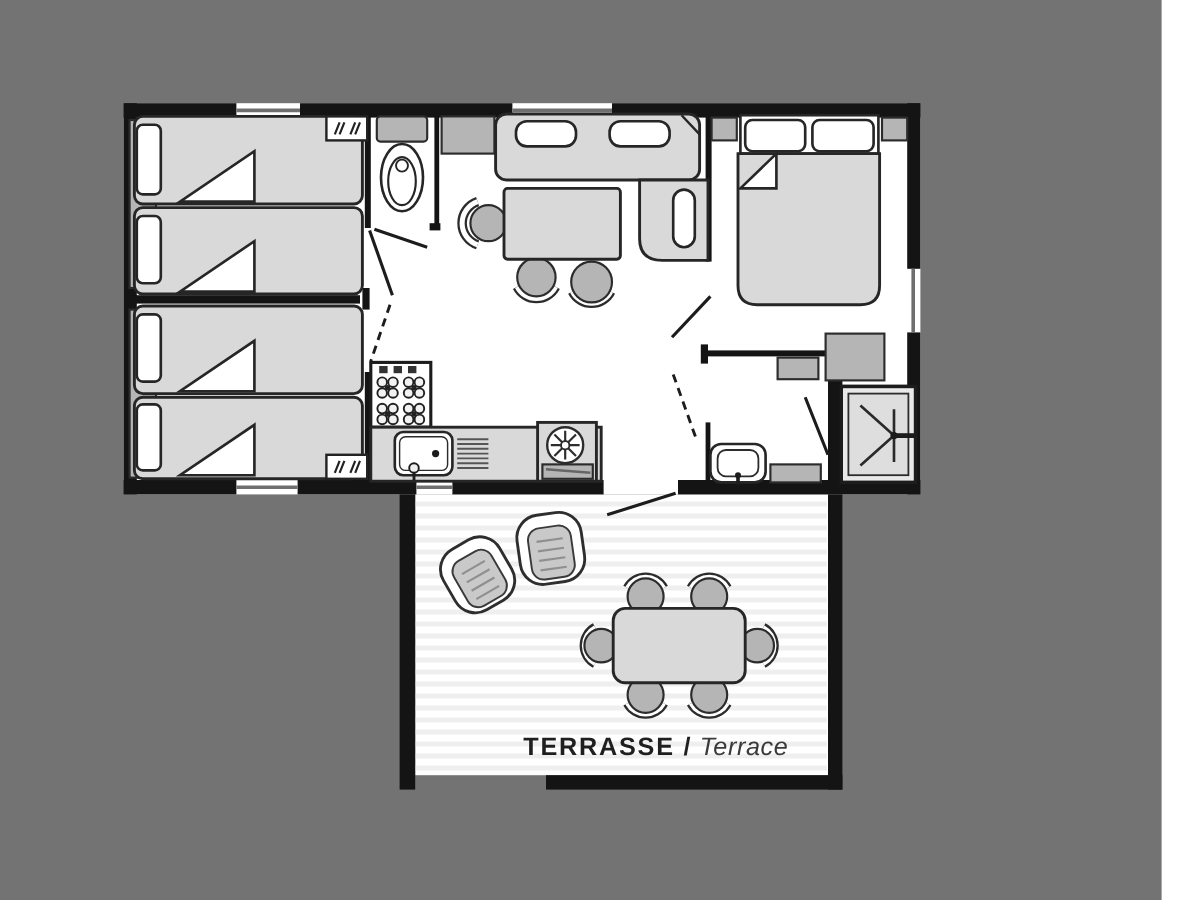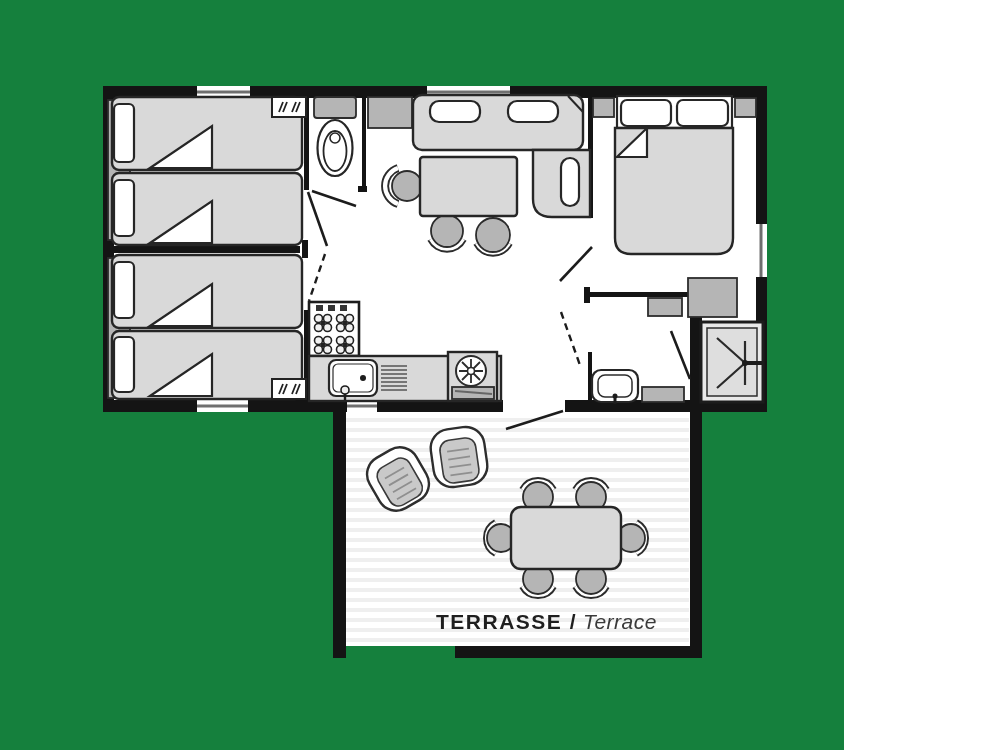--- a/index.html
+++ b/index.html
@@ -1,16 +1,16 @@
 <!DOCTYPE html>
 <html><head>
 <meta charset="utf-8">
 <style>
   html,body{margin:0;padding:0;background:#ffffff;}
-  .canvas{position:relative;width:844px;height:750px;background:#15803d;overflow:hidden;
+  .canvas{position:relative;width:968px;height:750px;background:#737373;overflow:hidden;
           font-family:"Liberation Sans", sans-serif;}
   svg{position:absolute;left:0;top:0;}
   .wall{fill:#141414;stroke:none;}
   .thinwall{fill:#141414;}
   .win{stroke:#6f6f6f;stroke-width:3;fill:none;}
   .furn{fill:#d9d9d9;stroke:#262626;stroke-width:2.4;}
   .gray{fill:#b5b5b5;stroke:#2c2c2c;stroke-width:1.8;}
   .white{fill:#ffffff;stroke:#262626;stroke-width:2.2;}
   .door{stroke:#1c1c1c;stroke-width:2.6;fill:none;}
   .door-dash{stroke:#1c1c1c;stroke-width:2.4;fill:none;stroke-dasharray:7 5;}

